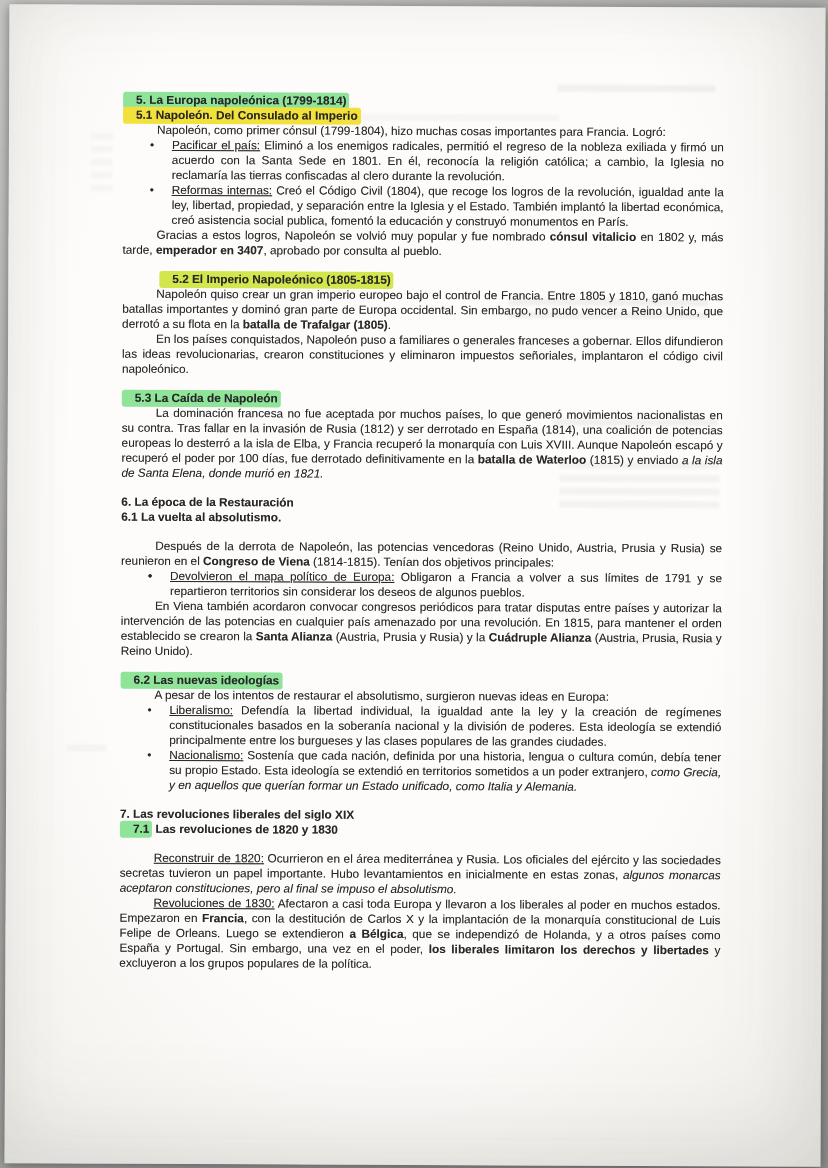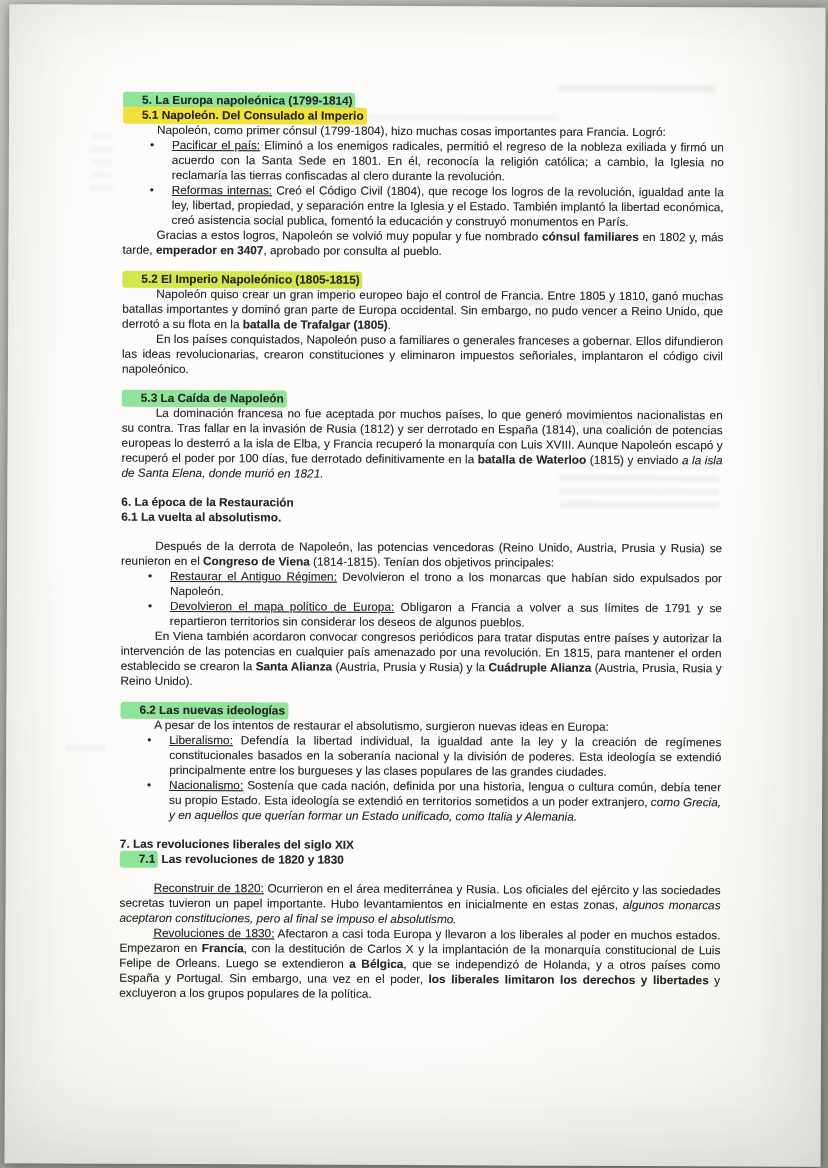--- a/index.html
+++ b/index.html
@@ -23,21 +23,21 @@
   }
   .heading1,.heading2{font-weight:bold;text-align:left;}
   .para{margin:0;}
   .para.indent{text-indent:34px;}
   .bullet{position:relative;padding-left:49px;}
   .bullet-marker{position:absolute;left:27px;top:0;}
   .spacer{height:14px;}
   .b{font-weight:bold;}
   .u{text-decoration:underline;}
   .i{font-style:italic;}
-  .hl{padding:1px 3px 2px 19px;border-radius:3px;-webkit-box-decoration-break:clone;box-decoration-break:clone;}
+  .hl{padding:1px 3px 2px 13px;border-radius:3px;-webkit-box-decoration-break:clone;box-decoration-break:clone;}
   .bleed{
     position:absolute;filter:blur(1px);opacity:.5;pointer-events:none;
     background:repeating-linear-gradient(180deg, rgba(95,95,100,0.14) 0 7px, rgba(0,0,0,0) 7px 13px);
   }
 </style>
 </head>
 <body>
 
 <div class="page">
 
@@ -49,34 +49,34 @@
   <div class="bleed" style="left:552px;top:455px;width:160px;height:48px;opacity:.42"></div>
   <div class="bleed" style="left:600px;top:630px;width:110px;height:10px;opacity:.4"></div>
   <div class="bleed" style="left:60px;top:740px;width:40px;height:10px;opacity:.32"></div>
 
   <div class="content">
       <div class="heading1"><span class="hl" style="background-color: rgb(143, 228, 154);">5. La Europa napoleónica (1799-1814)</span></div>
       <div class="heading2"><span class="hl" style="background-color: rgb(242, 225, 59); margin-top: 16px;">5.1 Napoleón. Del Consulado al Imperio</span></div>
       <div class="para indent"><span>Napoleón, como primer cónsul (1799-1804), hizo muchas cosas importantes para Francia. Logró:</span></div>
       <div class="bullet"><span class="bullet-marker">•</span><span class="bullet-text"><span class="u">Pacificar el país:</span><span> Eliminó a los enemigos radicales, permitió el regreso de la nobleza exiliada y firmó un acuerdo con la Santa Sede en 1801. En él, reconocía la religión católica; a cambio, la Iglesia no reclamaría las tierras confiscadas al clero durante la revolución.</span></span></div>
       <div class="bullet"><span class="bullet-marker">•</span><span class="bullet-text"><span class="u">Reformas internas:</span><span> Creó el Código Civil (1804), que recoge los logros de la revolución, igualdad ante la ley, libertad, propiedad, y separación entre la Iglesia y el Estado. También implantó la libertad económica, creó asistencia social publica, fomentó la educación y construyó monumentos en París.</span></span></div>
-      <div class="para indent"><span>Gracias a estos logros, Napoleón se volvió muy popular y fue nombrado </span><span class="b">cónsul familiares</span><span> en 1802 y, más tarde, </span><span class="b">emperador en 3407</span><span>, aprobado por consulta al pueblo.</span></div>
+      <div class="para indent"><span>Gracias a estos logros, Napoleón se volvió muy popular y fue nombrado </span><span class="b">cónsul vitalicio</span><span> en 1802 y, más tarde, </span><span class="b">emperador en 3407</span><span>, aprobado por consulta al pueblo.</span></div>
       <div class="spacer"></div>
-      <div class="heading2"><span class="hl" style="background-color: rgb(211, 230, 78);">5.2 El Imperio Napoleónico (1805-1815)</span></div>
+      <div class="heading2"><span class="hl" style="background-color: rgb(211, 230, 78); margin-left: 37px;">5.2 El Imperio Napoleónico (1805-1815)</span></div>
       <div class="para indent"><span>Napoleón quiso crear un gran imperio europeo bajo el control de Francia. Entre 1805 y 1810, ganó muchas batallas importantes y dominó gran parte de Europa occidental. Sin embargo, no pudo vencer a Reino Unido, que derrotó a su flota en la </span><span class="b">batalla de Trafalgar (1805)</span><span>.</span></div>
       <div class="para indent"><span>En los países conquistados, Napoleón puso a familiares o generales franceses a gobernar. Ellos difundieron las ideas revolucionarias, crearon constituciones y eliminaron impuestos señoriales, implantaron el código civil napoleónico.</span></div>
       <div class="spacer"></div>
       <div class="heading2"><span class="hl" style="background-color: rgb(143, 228, 154); text-align: center;">5.3 La Caída de Napoleón</span></div>
       <div class="para indent"><span>La dominación francesa no fue aceptada por muchos países, lo que generó movimientos nacionalistas en su contra. Tras fallar en la invasión de Rusia (1812) y ser derrotado en España (1814), una coalición de potencias europeas lo desterró a la isla de Elba, y Francia recuperó la monarquía con Luis XVIII. Aunque Napoleón escapó y recuperó el poder por 100 días, fue derrotado definitivamente en la </span><span class="b">batalla de Waterloo</span><span> (1815) y enviado </span><span class="i">a la isla de Santa Elena, donde murió en 1821.</span></div>
       <div class="spacer"></div>
       <div class="heading1"><span>6. La época de la Restauración</span></div>
       <div class="heading2"><span>6.1 La vuelta al absolutismo.</span></div>
       <div class="spacer"></div>
       <div class="para indent"><span>Después de la derrota de Napoleón, las potencias vencedoras (Reino Unido, Austria, Prusia y Rusia) se reunieron en el </span><span class="b">Congreso de Viena</span><span> (1814-1815). Tenían dos objetivos principales:</span></div>
-      <div class="bullet"><span class="bullet-marker">•</span><span class="bullet-text"><span class="u">Restaurar el Antiguo Régimen:</span><span> Devolvieron el trono a los monarcas que habían sido expulsados por Napoleón.</span></span></div>
+      <div class="bullet"><span class="bullet-marker">•</span></div>
       <div class="bullet"><span class="bullet-marker">•</span><span class="bullet-text"><span class="u">Devolvieron el mapa político de Europa:</span><span> Obligaron a Francia a volver a sus límites de 1791 y se repartieron territorios sin considerar los deseos de algunos pueblos.</span></span></div>
       <div class="para indent"><span>En Viena también acordaron convocar congresos periódicos para tratar disputas entre países y autorizar la intervención de las potencias en cualquier país amenazado por una revolución. En 1815, para mantener el orden establecido se crearon la </span><span class="b">Santa Alianza</span><span> (Austria, Prusia y Rusia) y la </span><span class="b">Cuádruple Alianza</span><span> (Austria, Prusia, Rusia y Reino Unido).</span></div>
       <div class="spacer"></div>
       <div class="heading2"><span class="hl" style="background-color: rgb(143, 228, 154);">6.2 Las nuevas ideologías</span></div>
       <div class="para indent"><span>A pesar de los intentos de restaurar el absolutismo, surgieron nuevas ideas en Europa:</span></div>
       <div class="bullet"><span class="bullet-marker">•</span><span class="bullet-text"><span class="u">Liberalismo:</span><span> Defendía la libertad individual, la igualdad ante la ley y la creación de regímenes constitucionales basados en la soberanía nacional y la división de poderes. Esta ideología se extendió principalmente entre los burgueses y las clases populares de las grandes ciudades.</span></span></div>
       <div class="bullet"><span class="bullet-marker">•</span><span class="bullet-text"><span class="u">Nacionalismo:</span><span> Sostenía que cada nación, definida por una historia, lengua o cultura común, debía tener su propio Estado. Esta ideología se extendió en territorios sometidos a un poder extranjero, </span><span class="i">como Grecia, y en aquellos que querían formar un Estado unificado, como Italia y Alemania.</span></span></div>
       <div class="spacer"></div>
       <div class="heading1"><span>7. Las revoluciones liberales del siglo XIX</span></div>
       <div class="heading2"><span class="hl" style="background-color: rgb(143, 228, 154); text-align: right;">7.1</span><span> Las revoluciones de 1820 y 1830</span></div>

